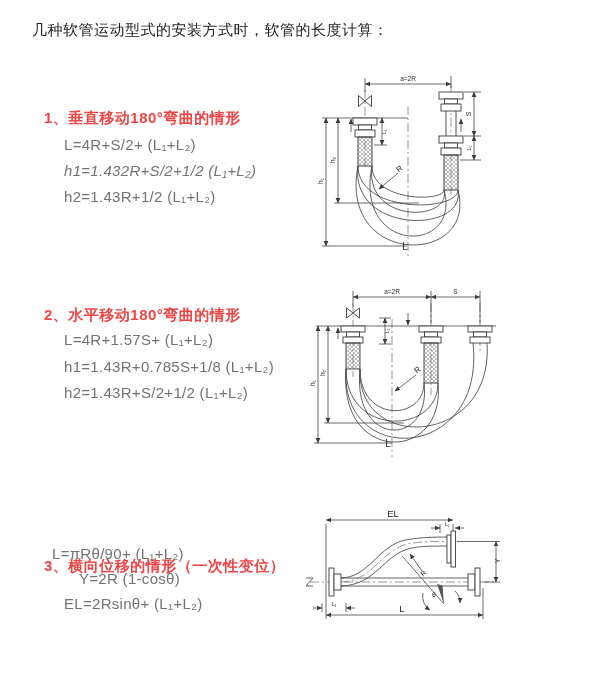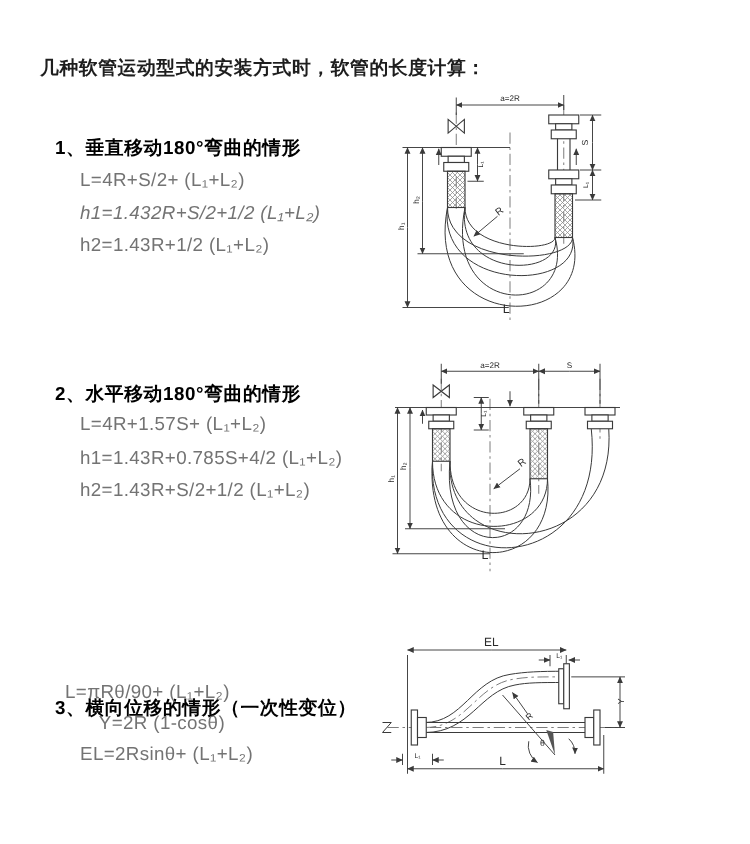--- a/index.html
+++ b/index.html
@@ -2,22 +2,22 @@
 <html><head>
 <meta charset="utf-8">
 <style>
   html,body{margin:0;padding:0;}
   body{
     width:600px;height:675px;position:relative;background:#ffffff;
     font-family:"Liberation Sans","DejaVu Sans",sans-serif;color:#222;
     overflow:hidden;
   }
   .abs{position:absolute;}
-  .title{font-size:15px;font-weight:700;letter-spacing:0.5px;color:#1e1e1e;margin-top:24px;}
-  .sec-heading{font-size:15px;font-weight:600;letter-spacing:0.5px;color:#000000;}
+  .title{font-size:15px;font-weight:400;letter-spacing:0.5px;color:#1e1e1e;}
+  .sec-heading{font-size:15px;font-weight:600;letter-spacing:0.5px;color:#ef4444;}
   .formula{font-size:15px;font-weight:400;color:#737373;letter-spacing:0.3px;white-space:nowrap;}
   svg{position:absolute;overflow:visible;}
   svg .ln{stroke:#3a3a3a;stroke-width:0.9;fill:none;}
   svg .ln2{stroke:#3a3a3a;stroke-width:0.8;fill:none;}
   svg .dim{stroke:#3a3a3a;stroke-width:0.75;fill:none;}
   svg .cl{stroke:#6a6a6a;stroke-width:0.7;fill:none;stroke-dasharray:9 3 2 3;}
   svg .fit{stroke:#3a3a3a;stroke-width:0.9;fill:#ffffff;}
   svg .br{stroke:#3a3a3a;stroke-width:0.9;fill:url(#braid);}
   svg text{font-family:"Liberation Sans","DejaVu Sans",sans-serif;fill:#2a2a2a;}
   .dt{font-size:6.5px;}
@@ -42,21 +42,21 @@
 
 <div class="abs title" style="left:32px;top:21px;">几种软管运动型式的安装方式时，软管的长度计算：</div>
 
 <div class="abs sec-heading" style="left:44px;top:109px;">1、垂直移动180°弯曲的情形</div>
 <div class="abs formula" style="left:64px;top:136px;">L=4R+S/2+ (L₁+L₂)</div>
 <div class="abs formula" style="left:64px;top:162px;font-style:italic;">h1=1.432R+S/2+1/2 (L₁+L₂)</div>
 <div class="abs formula" style="left:64px;top:188px;">h2=1.43R+1/2 (L₁+L₂)</div>
 
 <div class="abs sec-heading" style="left:44px;top:306px;">2、水平移动180°弯曲的情形</div>
 <div class="abs formula" style="left:64px;top:331px;">L=4R+1.57S+ (L₁+L₂)</div>
-<div class="abs formula" style="left:64px;top:358px;">h1=1.43R+0.785S+4/2 (L₁+L₂)</div>
+<div class="abs formula" style="left:64px;top:358px;">h1=1.43R+0.785S+1/8 (L₁+L₂)</div>
 <div class="abs formula" style="left:64px;top:384px;">h2=1.43R+S/2+1/2 (L₁+L₂)</div>
 
 <div class="abs sec-heading" style="left:44px;top:517px;margin-top:40px;">3、横向位移的情形（一次性变位）</div>
 <div class="abs formula" style="left:52px;top:545px;">L=πRθ/90+ (L₁+L₂)</div>
 <div class="abs formula" style="left:64px;top:570px;margin-left:15px;">Y=2R (1-cosθ)</div>
 <div class="abs formula" style="left:64px;top:595px;">EL=2Rsinθ+ (L₁+L₂)</div>
 
 <svg style="left:308px;top:68px;" width="290" height="195" viewBox="0 0 290 195">
 
   <path class="cl" d="M57,22 V102"></path>

